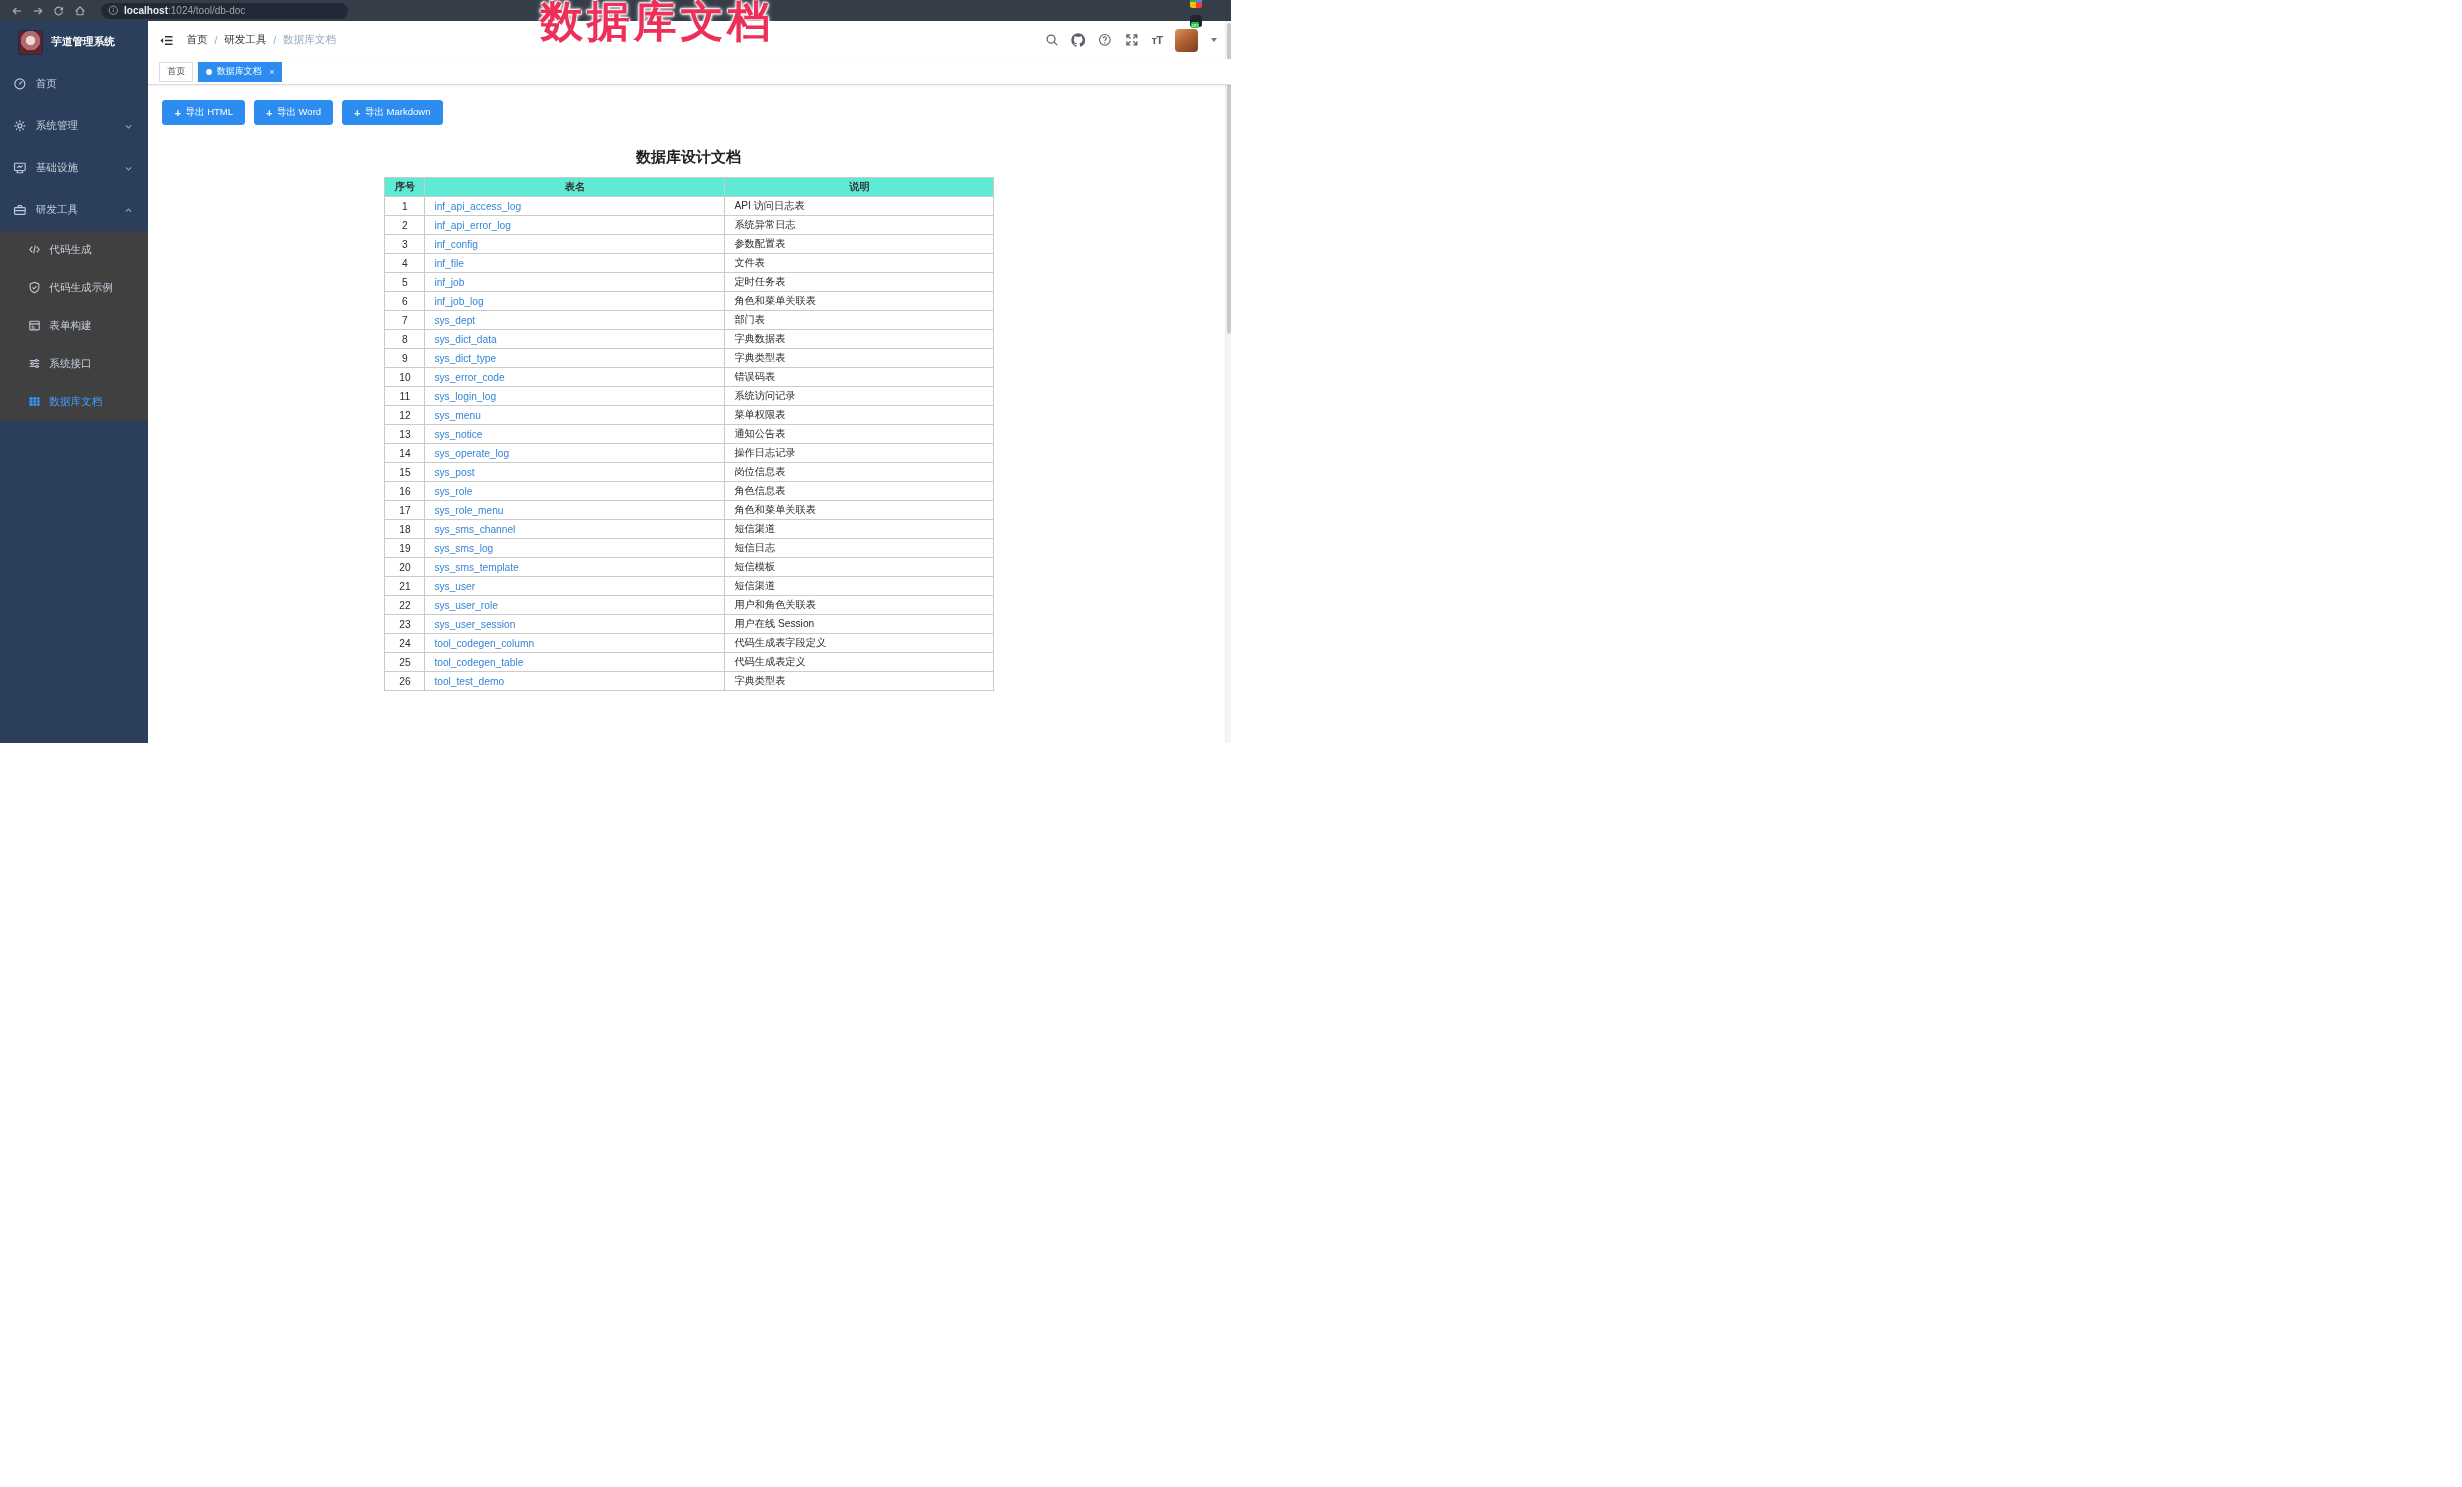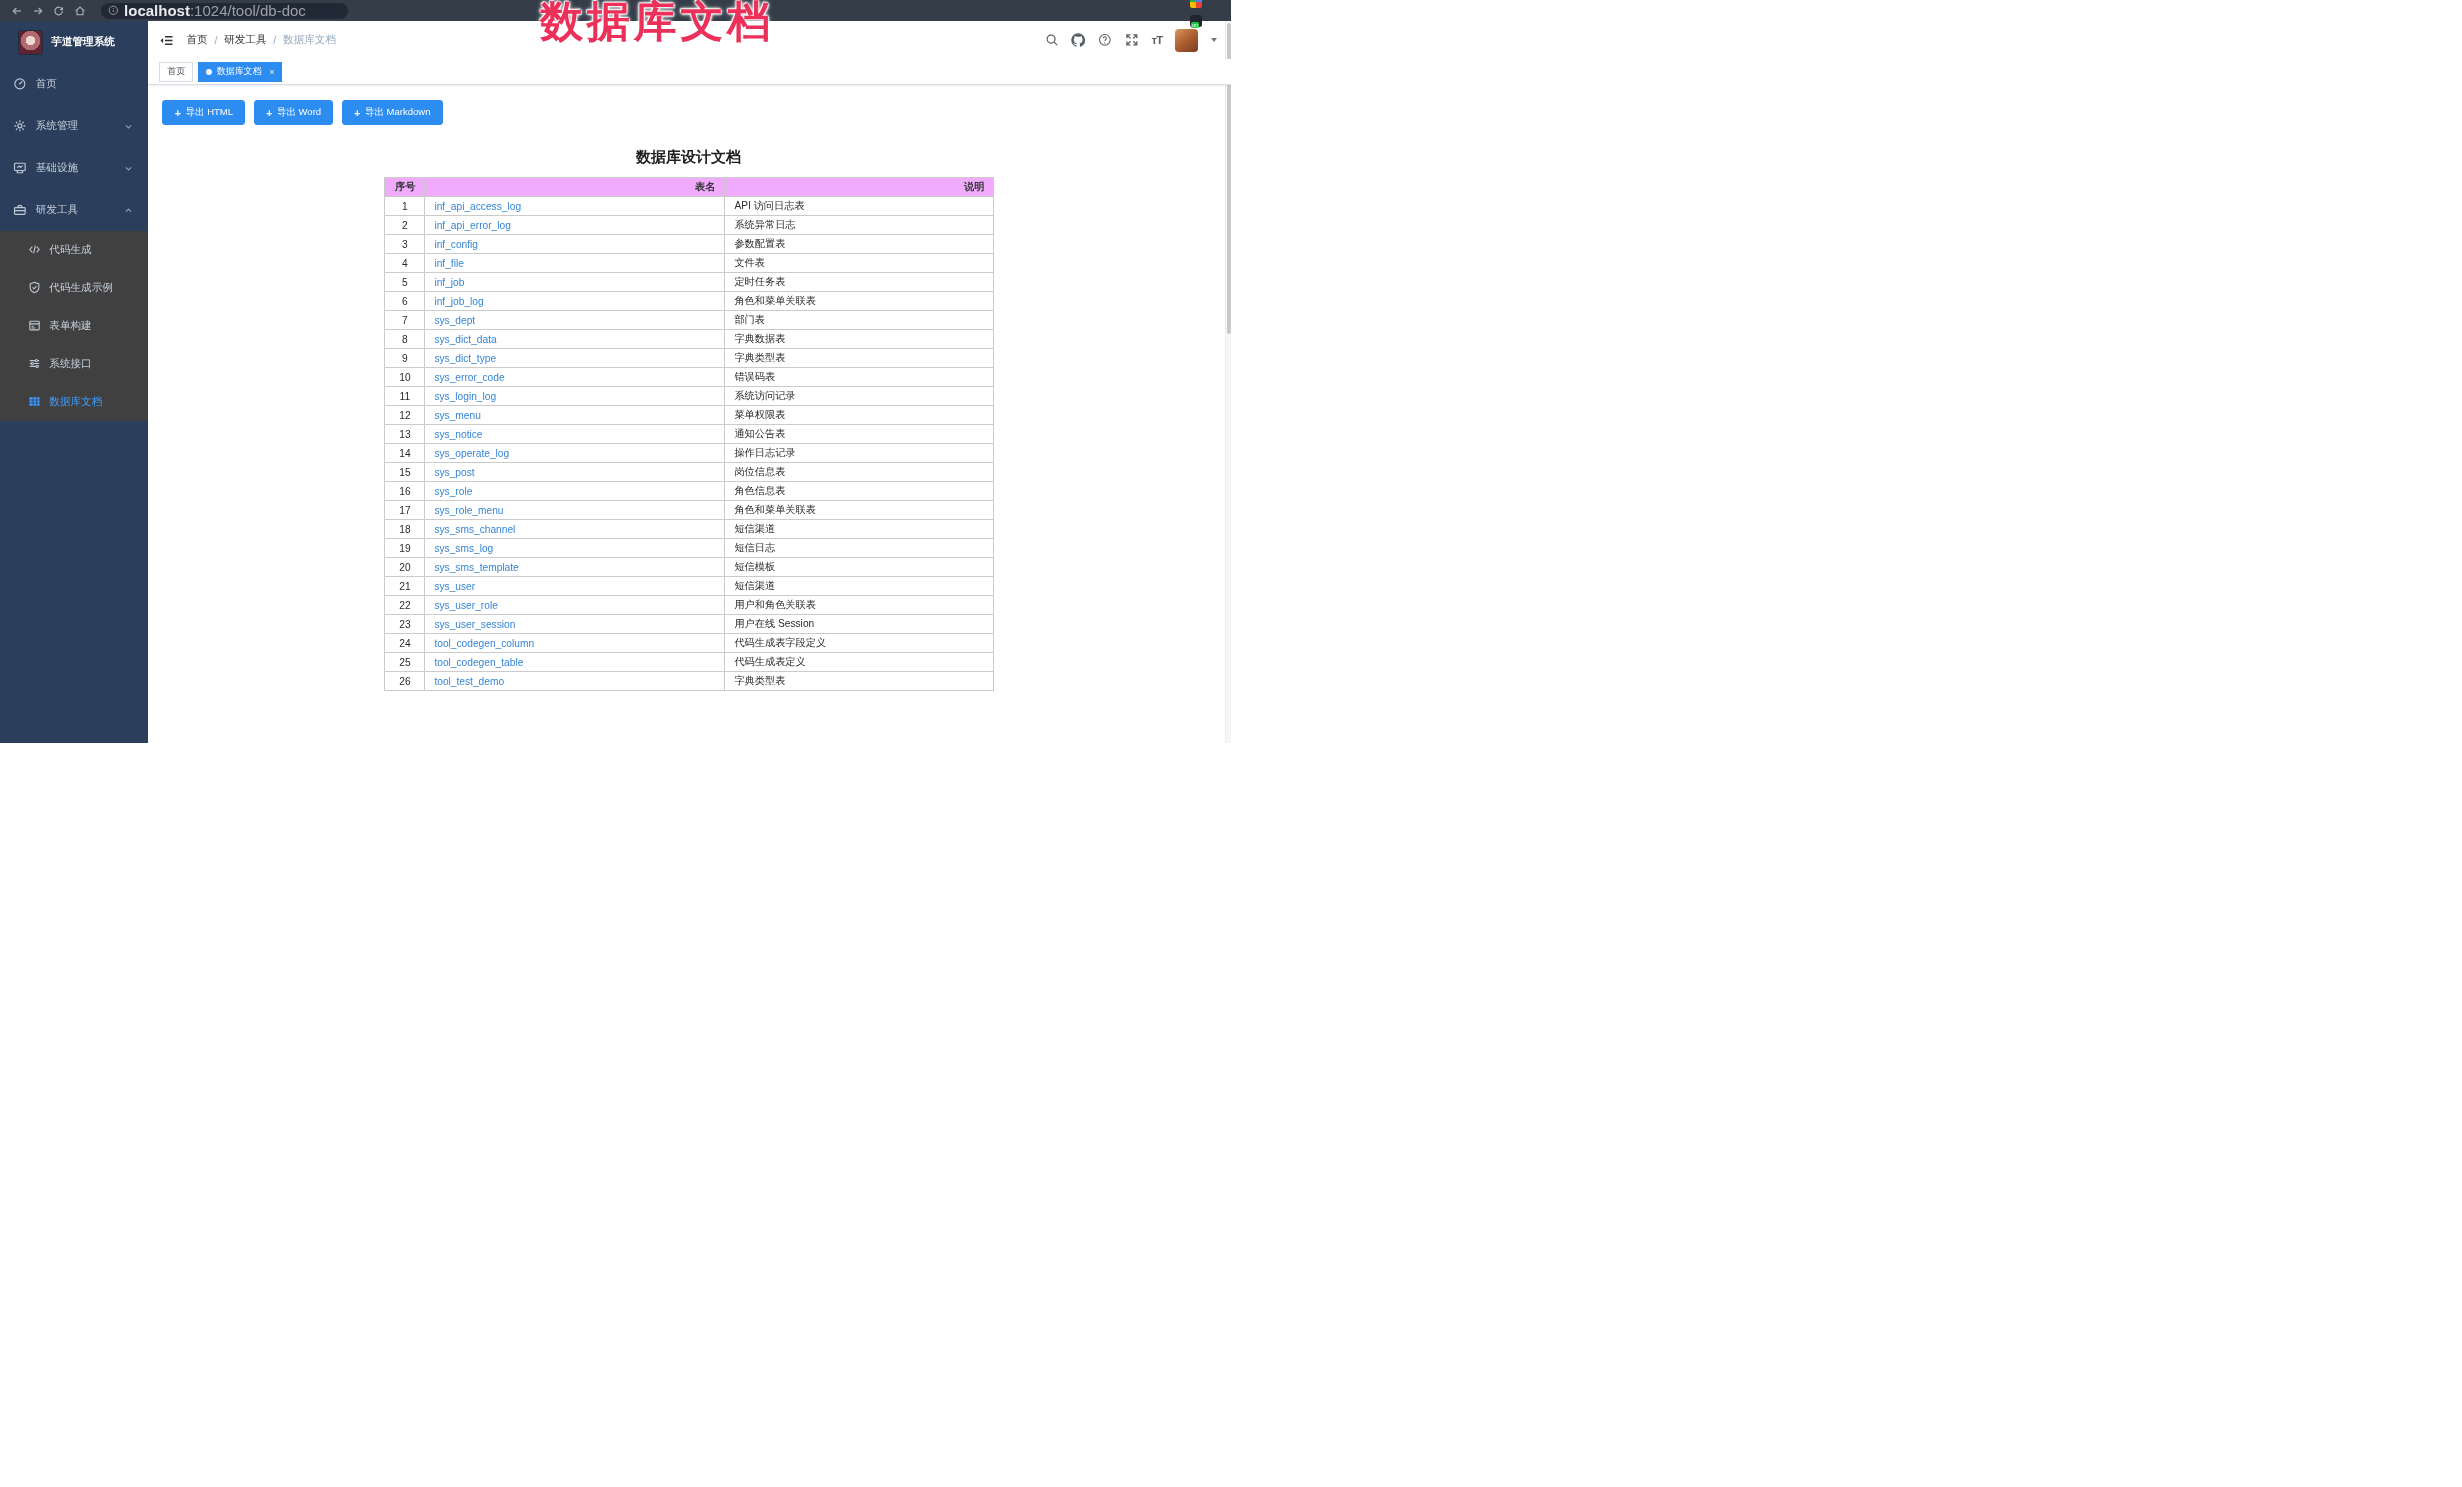--- a/index.html
+++ b/index.html
@@ -5,21 +5,21 @@
   * { margin:0; padding:0; box-sizing:border-box; }
   html,body { width:1231px; height:743px; overflow:hidden; }
   body { font-family:"Liberation Sans","DejaVu Sans",sans-serif; position:relative; background:#fff; }
   svg { display:block; }
 
   
   .chrome { height:21px; background:#353d49; display:flex; align-items:center; padding:0 7.6px; gap:3px; }
   .chrome .navbtn { width:18px; height:18px; display:flex; align-items:center; justify-content:center; color:#a9b1bc; flex:none; }
   .urlpill { height:16px; width:247px; margin-left:9px; background:#222936; border-radius:8.3px; display:flex; align-items:center; padding:0 7.6px; gap:5.3px; flex:none; }
   .urlpill .info { color:#9aa0a6; }
-  .urltext { font-size:15px; color:#9aa0a6; white-space:nowrap; }
+  .urltext { font-size:10px; color:#9aa0a6; white-space:nowrap; }
   .urltext b { color:#e8eaed; font-weight:bold; }
   .chrome-right { margin-left:auto; display:flex; align-items:center; gap:6.8px;flex-direction:column; }
   .extdot { width:12px; height:12px; border-radius:50%; flex:none; }
   .paused-pill { height:16.7px; border:1.5px solid #6a9bf5; border-radius:9px; display:flex; align-items:center; gap:3.8px; padding:0 6px; }
   .paused-pill .face { width:10.6px; height:10.6px; border-radius:50%; background:radial-gradient(circle at 35% 30%,#ffe27a,#f5a623 70%,#d07f12); }
   .paused-pill span { font-size:9px; color:#c2cad4; }
   .update-pill { height:16.7px; border:1.5px solid #de5a4d; border-radius:9px; display:flex; align-items:center; padding:0 7.6px; font-size:9px; color:#f0978c; }
   .browser-dots { color:#de5a4d; font-size:11.4px; font-weight:bold; letter-spacing:0; width:9px; text-align:center; }
 
   
@@ -64,21 +64,21 @@
 
   .doc { width:608px; margin-left:222px; }
   .doc-title { margin-top:23px; text-align:center; font-size:15px; font-weight:bold; color:#1f1f1f; }
   .meta { margin-top:20px; font-size:10.2px; color:#101010; line-height:13.7px; }
   .meta-line b.lab { font-weight:bold; }
   .meta-line .val { font-weight:bold; margin-left:3.8px; }
   .meta-line:nth-child(3) .val { font-weight:400; }
 
   table.doc-tbl { margin-top:10px; border-collapse:collapse; width:608px; font-size:10.2px; color:#2b2b2b; table-layout:fixed; }
   .doc-tbl th, .doc-tbl td { border:0.8px solid #cbcbcb; height:19px; padding:0 9px; overflow:hidden; white-space:nowrap; }
-  .doc-tbl th { background:#f0abfc; font-weight:bold; text-align:right; color:#333; }
+  .doc-tbl th { background:#5eead4; font-weight:bold; text-align:center; color:#333; }
   .doc-tbl td.c-no { text-align:center; padding:0; }
   .doc-tbl col.no { width:40px; } .doc-tbl col.nm { width:300px; } .doc-tbl col.ds { width:269px; }
   .doc-tbl a { color:#3585d6; text-decoration:none; cursor:pointer;text-align:center; }
 
   
   .watermark { position:absolute; left:540px; top:-4.6px; z-index:99; font-size:43px; line-height:1.25; font-weight:bold; letter-spacing:3.8px; color:#ec3059; pointer-events:none;
     text-shadow:0 0 1.5px #fff,0 0 3px #fff,0 0 5.3px #fff,0.8px 0.8px 1.5px #fff,-0.8px -0.8px 1.5px #fff; }
 
   
   .pg-scroll { position:absolute; right:0; top:21px; width:6px; height:722px; background:#f6f6f6; border-left:0.8px solid #ebebeb; }

